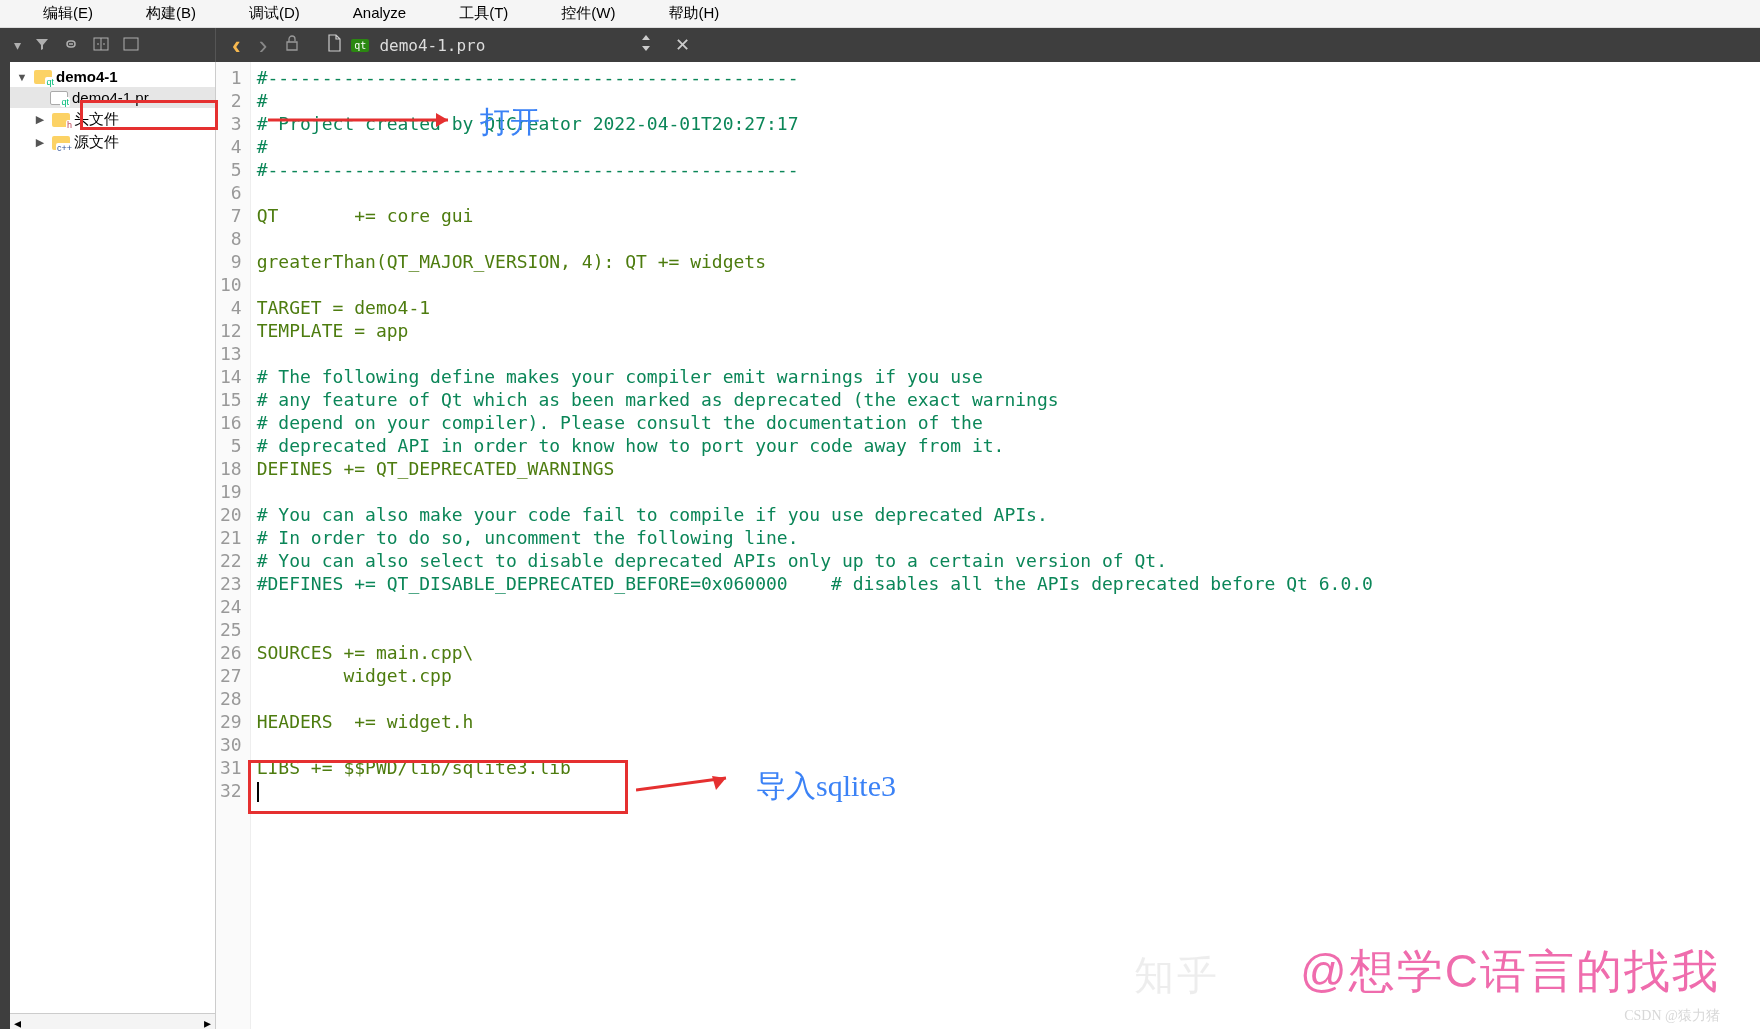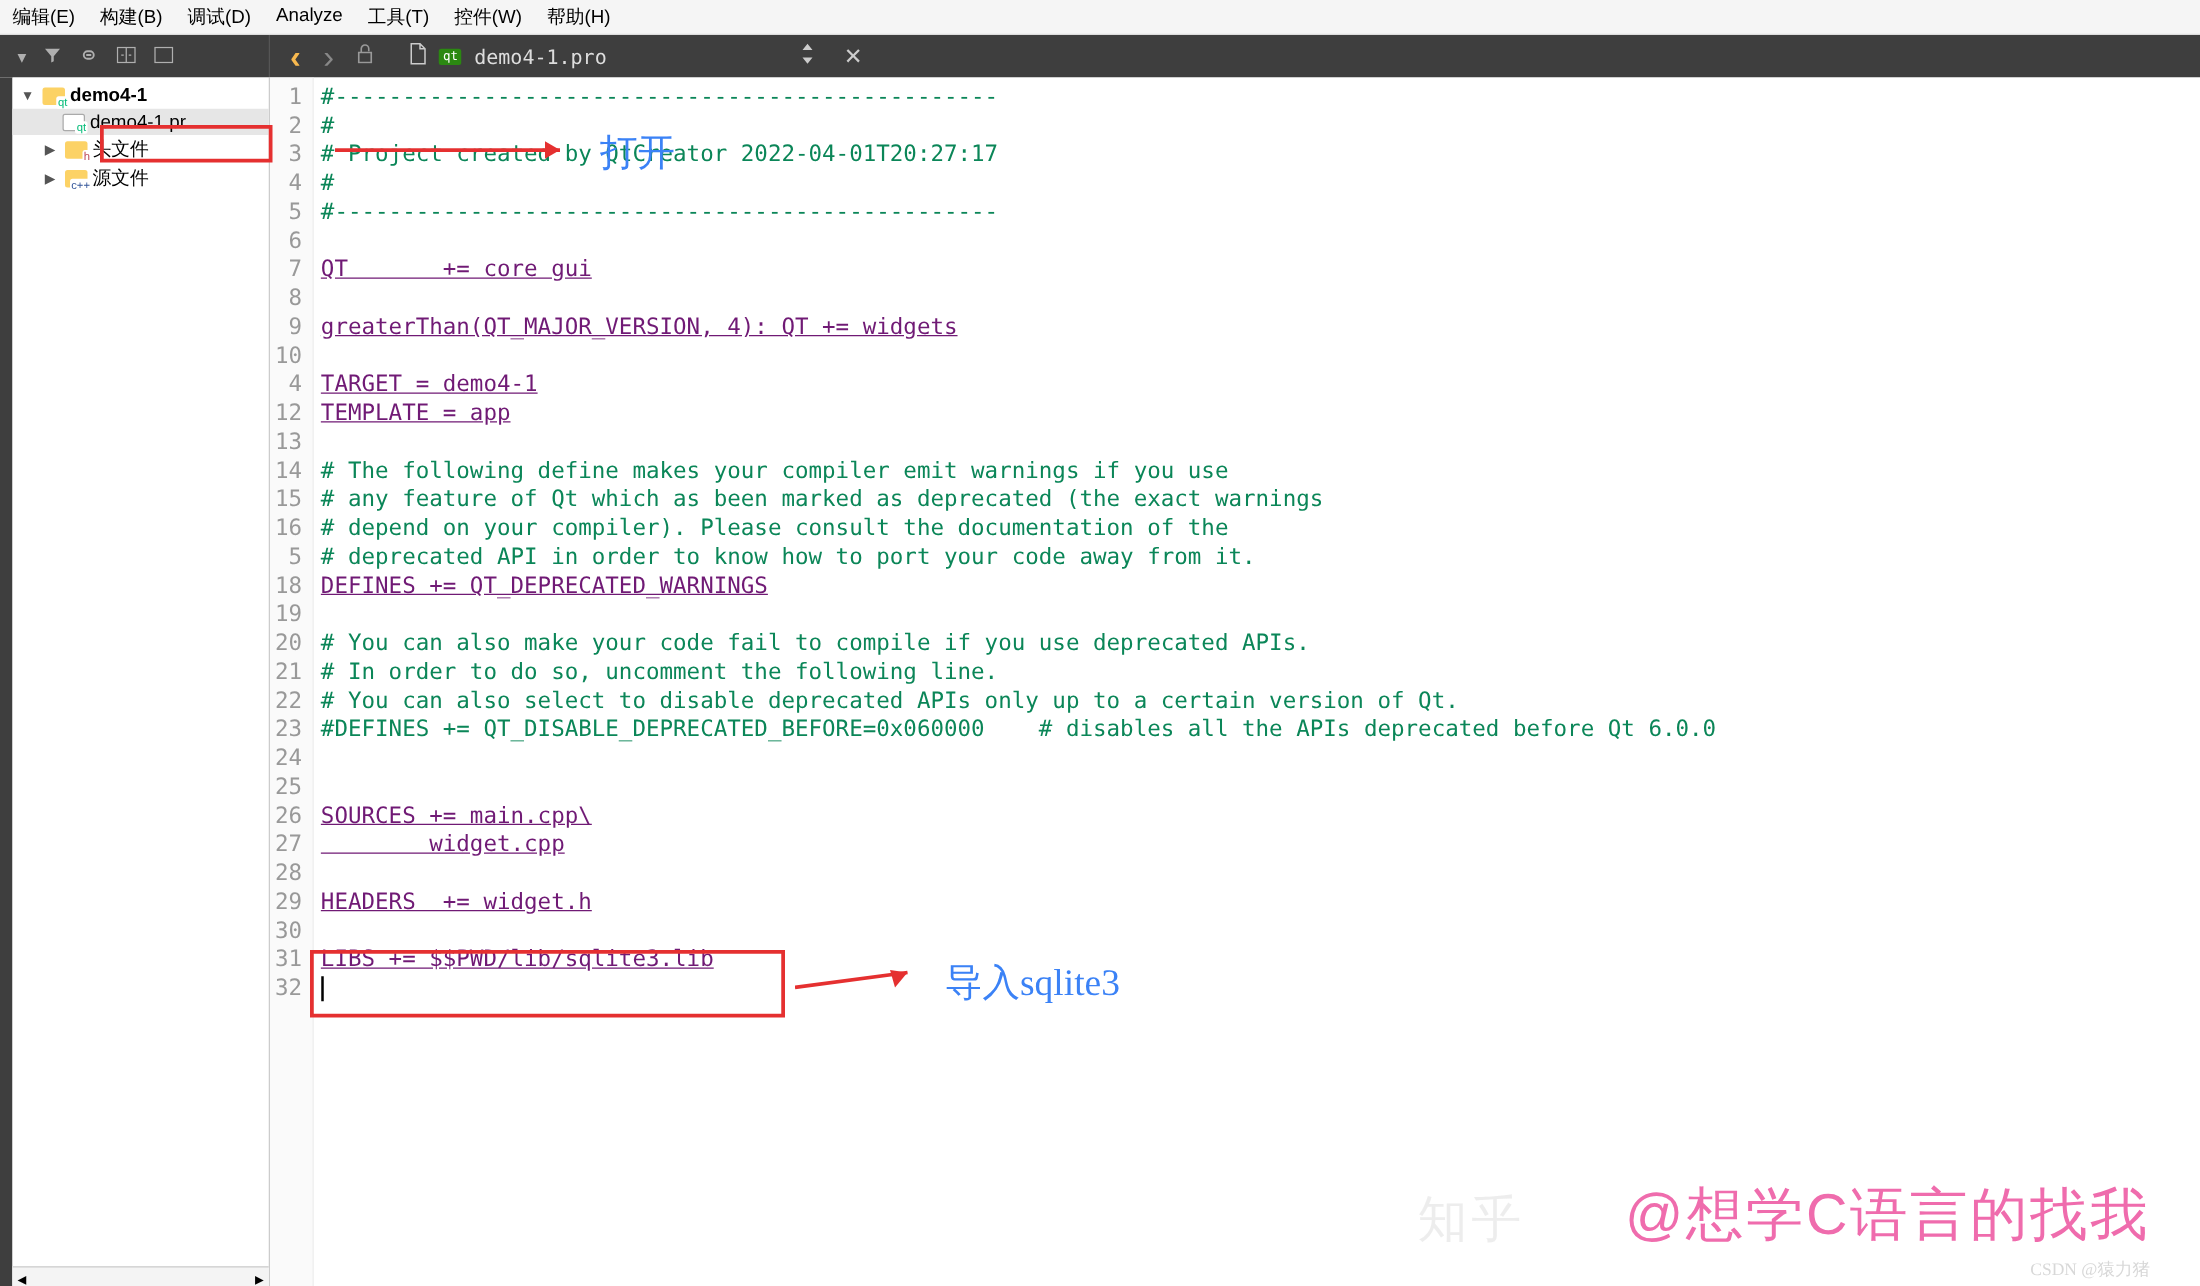--- a/index.html
+++ b/index.html
@@ -1,18 +1,18 @@
 <!DOCTYPE html>
 <html><head>
 <meta charset="utf-8">
 <style>
   * { box-sizing: border-box; margin: 0; padding: 0; }
   body { font-family: "Segoe UI", sans-serif; font-size: 14px; background: #fff; overflow: hidden; width: 1760px; height: 1029px; position: relative; }
   .menubar { display: flex; gap: 20px; padding: 4px 10px; background: #f5f5f5; border-bottom: 1px solid #ddd; font-size: 15px; }
-  .menubar span { cursor: default; }
+  .menubar span { cursor: default; margin-left: 33px; }
   .darkbar { background: #3e3e3e; display: flex; align-items: center; height: 34px; color: #ccc; }
   .darkbar .toolicons { display: flex; gap: 14px; padding: 0 14px; align-items: center; width: 216px; border-right: 1px solid #555; height: 100%; }
   .darkbar .toolicons span { opacity: .8; }
   .darkbar .navicons { display: flex; gap: 18px; padding: 0 16px; align-items: center; }
   .yellow { color: #f8b94f; font-weight: bold; }
   .file-tab { display: flex; align-items: center; gap: 10px; font-family: "Consolas", monospace; font-size: 16px; color: #ddd; padding: 0 12px; }
   .qt-badge { display:inline-block; background:#2b8811; color:#fff; font-size:10px; padding:1px 3px; border-radius:2px; }
   .tab-spacer { flex: 1; }
   .tab-right { display:flex; gap:22px; padding-right:20px; font-size:18px; }
   .body { display:flex; height: calc(100% - 60px); }
@@ -24,21 +24,21 @@
   .arrow { width:16px; text-align:center; color:#555; font-size:11px; }
   .folder-icon { width:18px; height:14px; background:#fcd265; border-radius:2px; display:inline-block; position:relative; }
   .folder-badge { position:absolute; bottom:-3px; right:-3px; font-size:9px; background:#fff; color:#155; border-radius:2px; padding:0 1px; }
   .tree-scroll { height:18px; border-top:1px solid #ccc; display:flex; justify-content:space-between; align-items:center; padding:0 4px; background:#f4f4f4; }
   .editor { flex:1; display:flex; font-family:"Consolas","DejaVu Sans Mono",monospace; font-size:18px; line-height:23px; overflow:hidden; background:#fff; }
   .gutter { text-align:right; color:#999; padding:4px 8px 4px 4px; background:#fafafa; border-right:1px solid #eee; user-select:none; }
   .gutter div { height:23px; }
   .code { padding:4px 6px; white-space:pre; position:relative; flex:1; }
   .code div { height:23px; }
   .comment { color:#0b8658; }
-  .kw { color:#701a75;text-decoration:underline; }
+  .kw { color:#4d7c0f; }
   .redbox1 { position:absolute; border:3px solid #e53030; }
   .anno-text { position:absolute; color:#3b82f6; font-family:"SimSun","Songti SC",serif; font-size:30px; font-weight:400; }
   .arrow-svg { position:absolute; pointer-events:none; }
   .watermark { position:absolute; right:40px; bottom:26px; font-size:46px; color:#ec4899; font-family:"SimHei",sans-serif; opacity:.8; letter-spacing:2px; }
   .watermark2 { position:absolute; right:40px; bottom:4px; font-size:14px; color:#d8d8d8; font-family:"SimSun",serif;margin-left:24px; }
   .zhihu { position:absolute; right:540px; bottom:26px; font-size:40px; color:#e0e0e0; font-family:"SimHei",sans-serif; opacity:.55; letter-spacing:3px; }
   .cursor { border-left:2px solid #000; height:20px; display:inline-block; vertical-align:middle; }
 </style>
 </head>
 <body>

